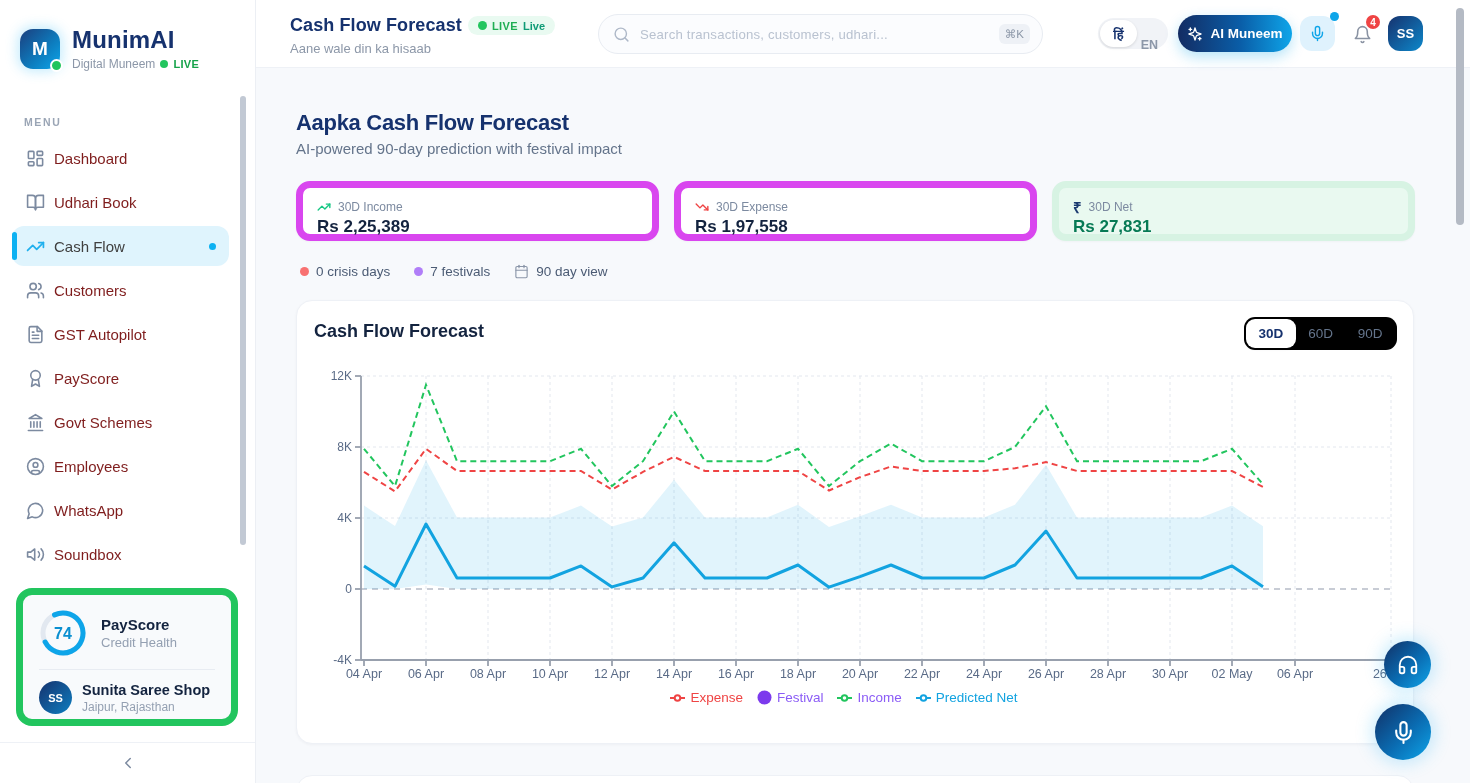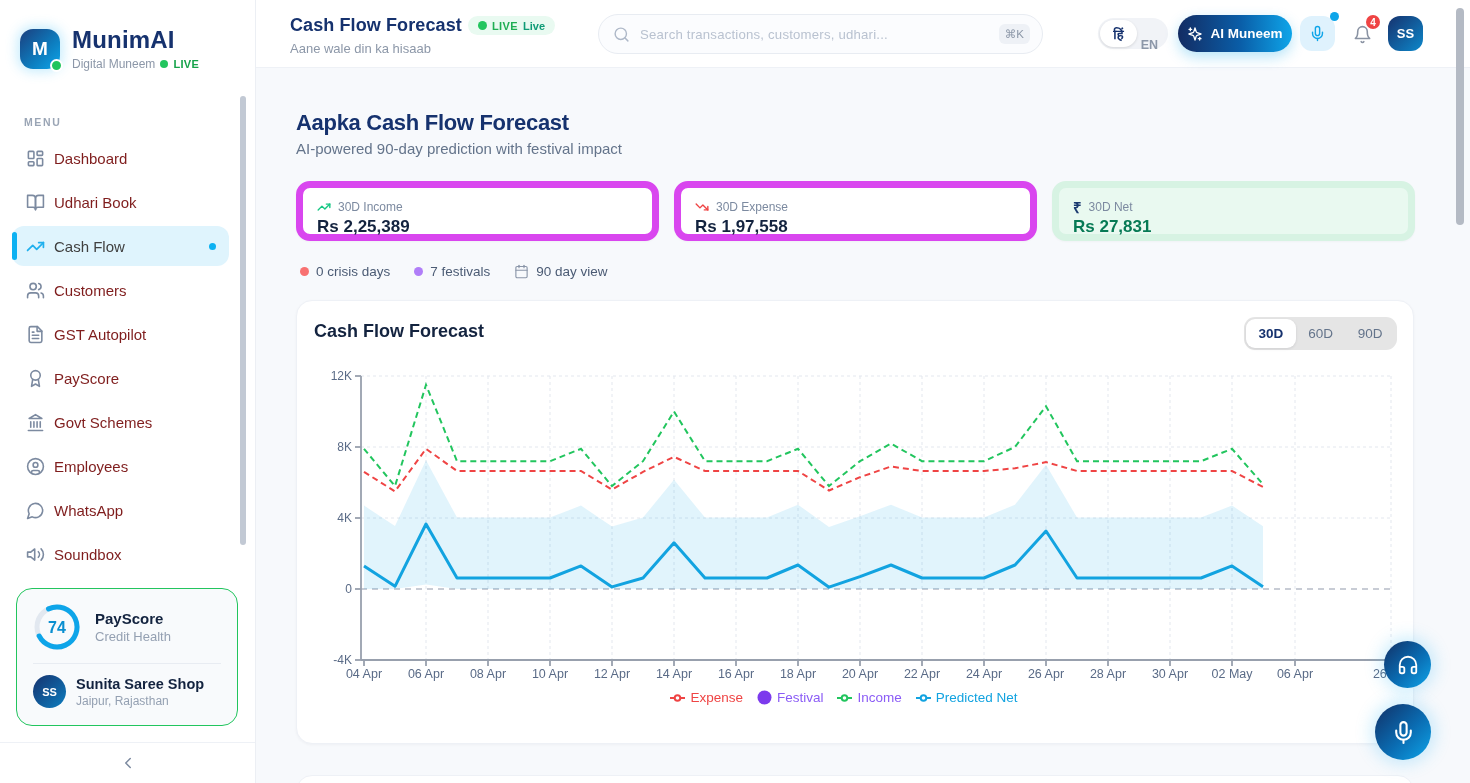--- a/index.html
+++ b/index.html
@@ -10,21 +10,21 @@
 .brand { font-size:24px; font-weight:bold; color:#16326e; letter-spacing:.2px; }
 .brand-sub { display:flex; align-items:center; gap:5px; font-size:12px; color:#8c97a8; margin-top:3px; }
 .brand-sub .gdot { width:8px; height:8px; border-radius:50%; background:#22c55e; display:inline-block; }
 .brand-sub b { color:#16a34a; font-size:11px; letter-spacing:.3px; }
 .menu-label { font-size:10.5px; letter-spacing:1.6px; color:#9aa5b5; font-weight:bold; margin:45px 0 10px 24px; }
 .mi { position:relative; display:flex; align-items:center; gap:9px; height:40px; margin:4px 26px 4px 12px; padding-left:14px; border-radius:12px; font-size:15px; color:#7f1d1d; font-weight:400; }
 .mi.active { background:#dff4fd; color:#404040; font-weight:normal; }
 .mi.active::before { content:''; position:absolute; left:0; top:6px; bottom:6px; width:4.5px; border-radius:5px; background:#0cb1f2; }
 .midot { position:absolute; right:13px; width:7px; height:7px; border-radius:50%; background:#0cb1f2; }
 .side-scroll { position:absolute; left:240px; top:96px; width:6px; height:449px; background:#c2c9d4; border-radius:3px; }
-.pay-card { position:absolute; left:16px; top:588px; width:222px; height:138px; background:#f8fafc; border:1px solid #22c55e; border-radius:16px; padding:14px 16px; }
+.pay-card { position:absolute; left:16px; top:588px; width:222px; height:138px; background:#f8fafc; border:7px solid #22c55e; border-radius:16px; padding:14px 16px; }
 .ring-row { display:flex; align-items:center; gap:14px; }
 .ringtxt .t1 { font-size:15px; font-weight:bold; color:#13233f; }
 .ringtxt .t2 { font-size:13px; color:#94a0b2; margin-top:2px; }
 .pay-div { border-top:1px solid #e8ecf2; margin:12px 0 11px; }
 .ss-row { display:flex; align-items:center; gap:10px; }
 .ss-av { width:33px; height:33px; border-radius:50%; background:linear-gradient(135deg,#16326e,#0d7ec0); color:#fff; font-size:11px; font-weight:bold; display:flex; align-items:center; justify-content:center; }
 .ss-t1 { font-size:14.5px; font-weight:bold; color:#13233f; }
 .ss-t2 { font-size:12px; color:#94a0b2; margin-top:2px; }
 .side-foot { position:absolute; left:0; bottom:0; width:255px; height:41px; border-top:1px solid #eef1f6; display:flex; align-items:center; justify-content:center; }
 .topbar { position:absolute; left:256px; top:0; width:1214px; height:68px; background:#fff; border-bottom:1px solid #eef1f6; z-index:4; }
@@ -52,21 +52,21 @@
 .scard { position:absolute; top:113px; width:363px; height:60px; background:#fff; border:7px solid #d946ef; border-radius:14px; padding:12px 14px; box-shadow:0 1px 2px rgba(15,23,42,.03); }
 .scard .lab { display:flex; align-items:center; gap:7px; font-size:12px; color:#7c8aa0; }
 .scard .val { font-size:17px; font-weight:bold; color:#13233f; margin-top:3px; }
 .scard.green { background:#e9f9f0; border-color:#d7f3e3; }
 .scard.green .val { color:#077a55; }
 .crisis { position:absolute; left:44px; top:196px; display:flex; align-items:center; gap:24px; font-size:13.5px; color:#4b5b74; }
 .crisis .item { display:flex; align-items:center; gap:7px; }
 .dot8 { width:9px; height:9px; border-radius:50%; display:inline-block; }
 .chart-card { position:absolute; left:40px; top:232px; width:1118px; height:444px; background:#fff; border:1px solid #eef1f6; border-radius:16px; box-shadow:0 1px 3px rgba(15,23,42,.04); }
 .chart-title { position:absolute; left:17px; top:20px; font-size:18px; font-weight:bold; color:#13233f; }
-.ranges { position:absolute; right:16px; top:16px; width:153px; height:33px; background:#e5e5e5; border-radius:11px; display:flex; align-items:center; padding:2px; }
+.ranges { position:absolute; right:16px; top:16px; width:153px; height:33px; background:#000000; border-radius:11px; display:flex; align-items:center; padding:2px; }
 .ranges .r { flex:1; text-align:center; font-size:13.5px; color:#64748b; line-height:29px; }
 .ranges .r.on { background:#fff; border-radius:9px; color:#16326e; font-weight:bold; box-shadow:0 1px 3px rgba(15,23,42,.10); }
 .legend { position:absolute; left:-12px; top:389px; width:1118px; display:flex; justify-content:center; gap:14px; font-size:13.5px; }
 .legend .li { display:flex; align-items:center; }
 .card2 { position:absolute; left:40px; top:707px; width:1118px; height:60px; background:#fff; border:1px solid #eef1f6; border-radius:16px; }
 .fab { position:absolute; border-radius:50%; background:linear-gradient(135deg,#113066 0%,#0a6cb2 55%,#0ea5e9 100%); display:flex; align-items:center; justify-content:center; z-index:9; box-shadow:0 0 16px 4px rgba(56,189,248,.25); }
 .pagebar { position:absolute; right:6px; top:8px; width:8px; height:217px; background:#b4bac4; border-radius:4px; z-index:10; }
 </style></head>
 <body>
 

